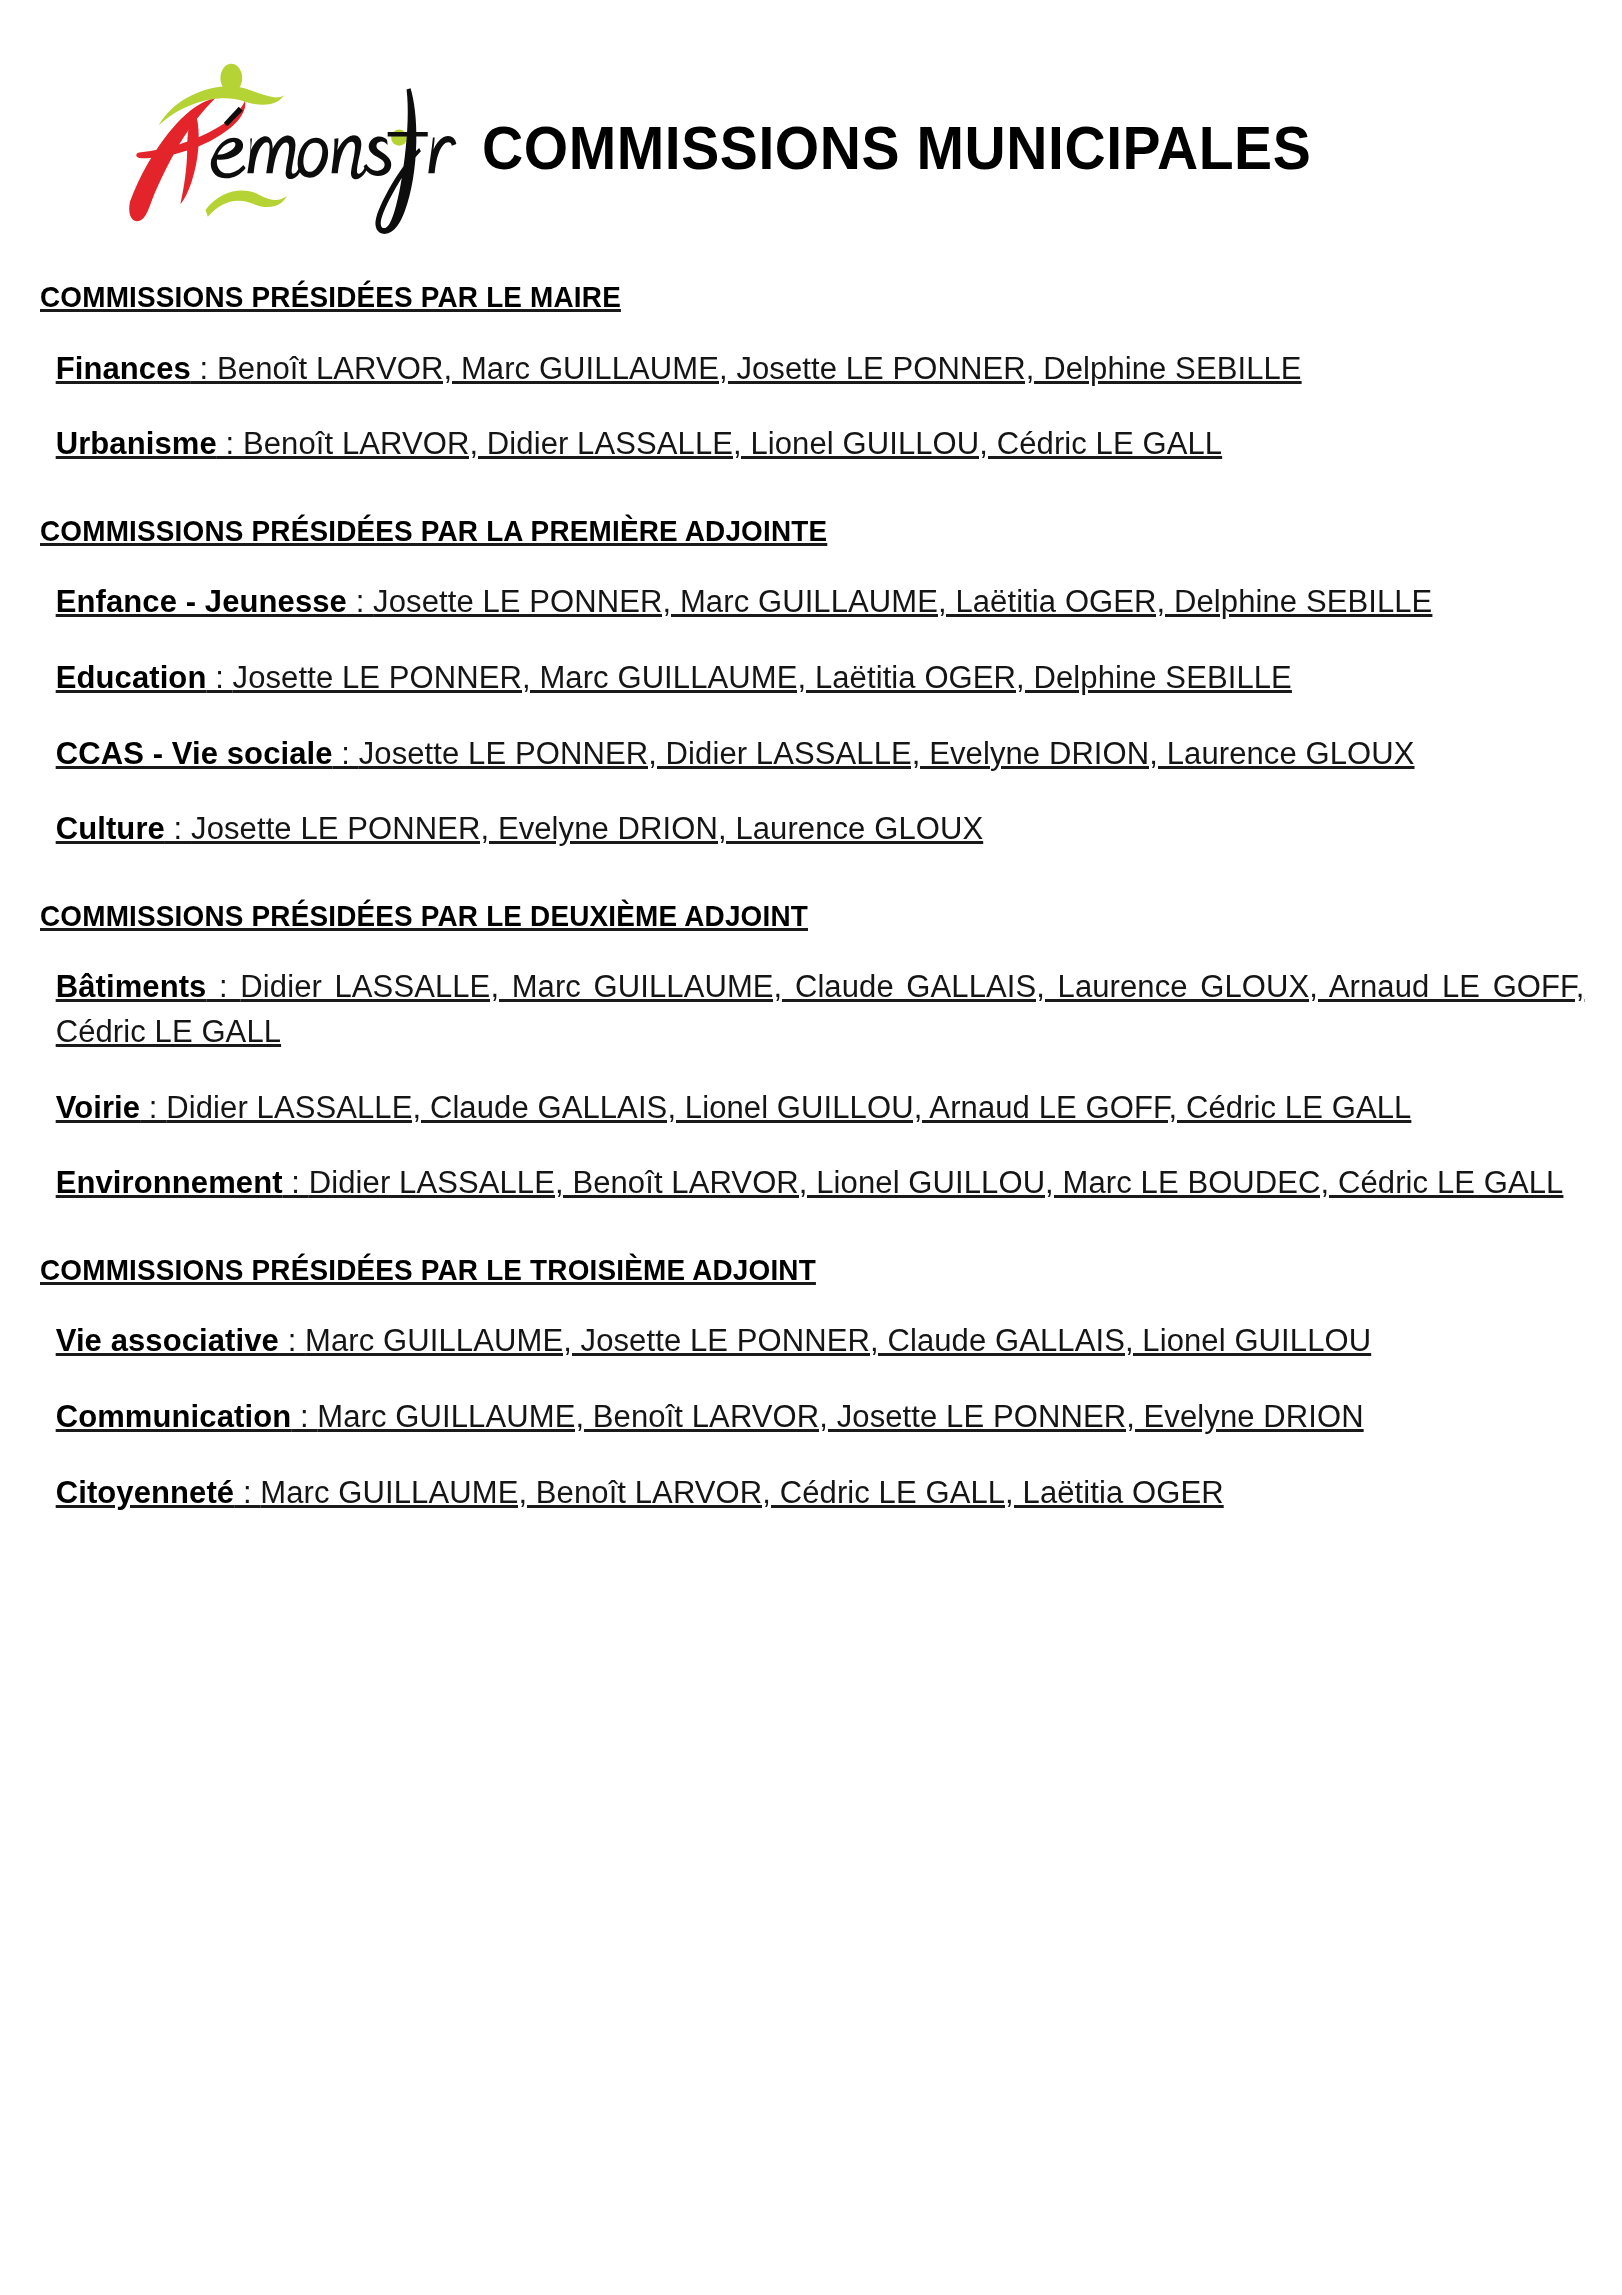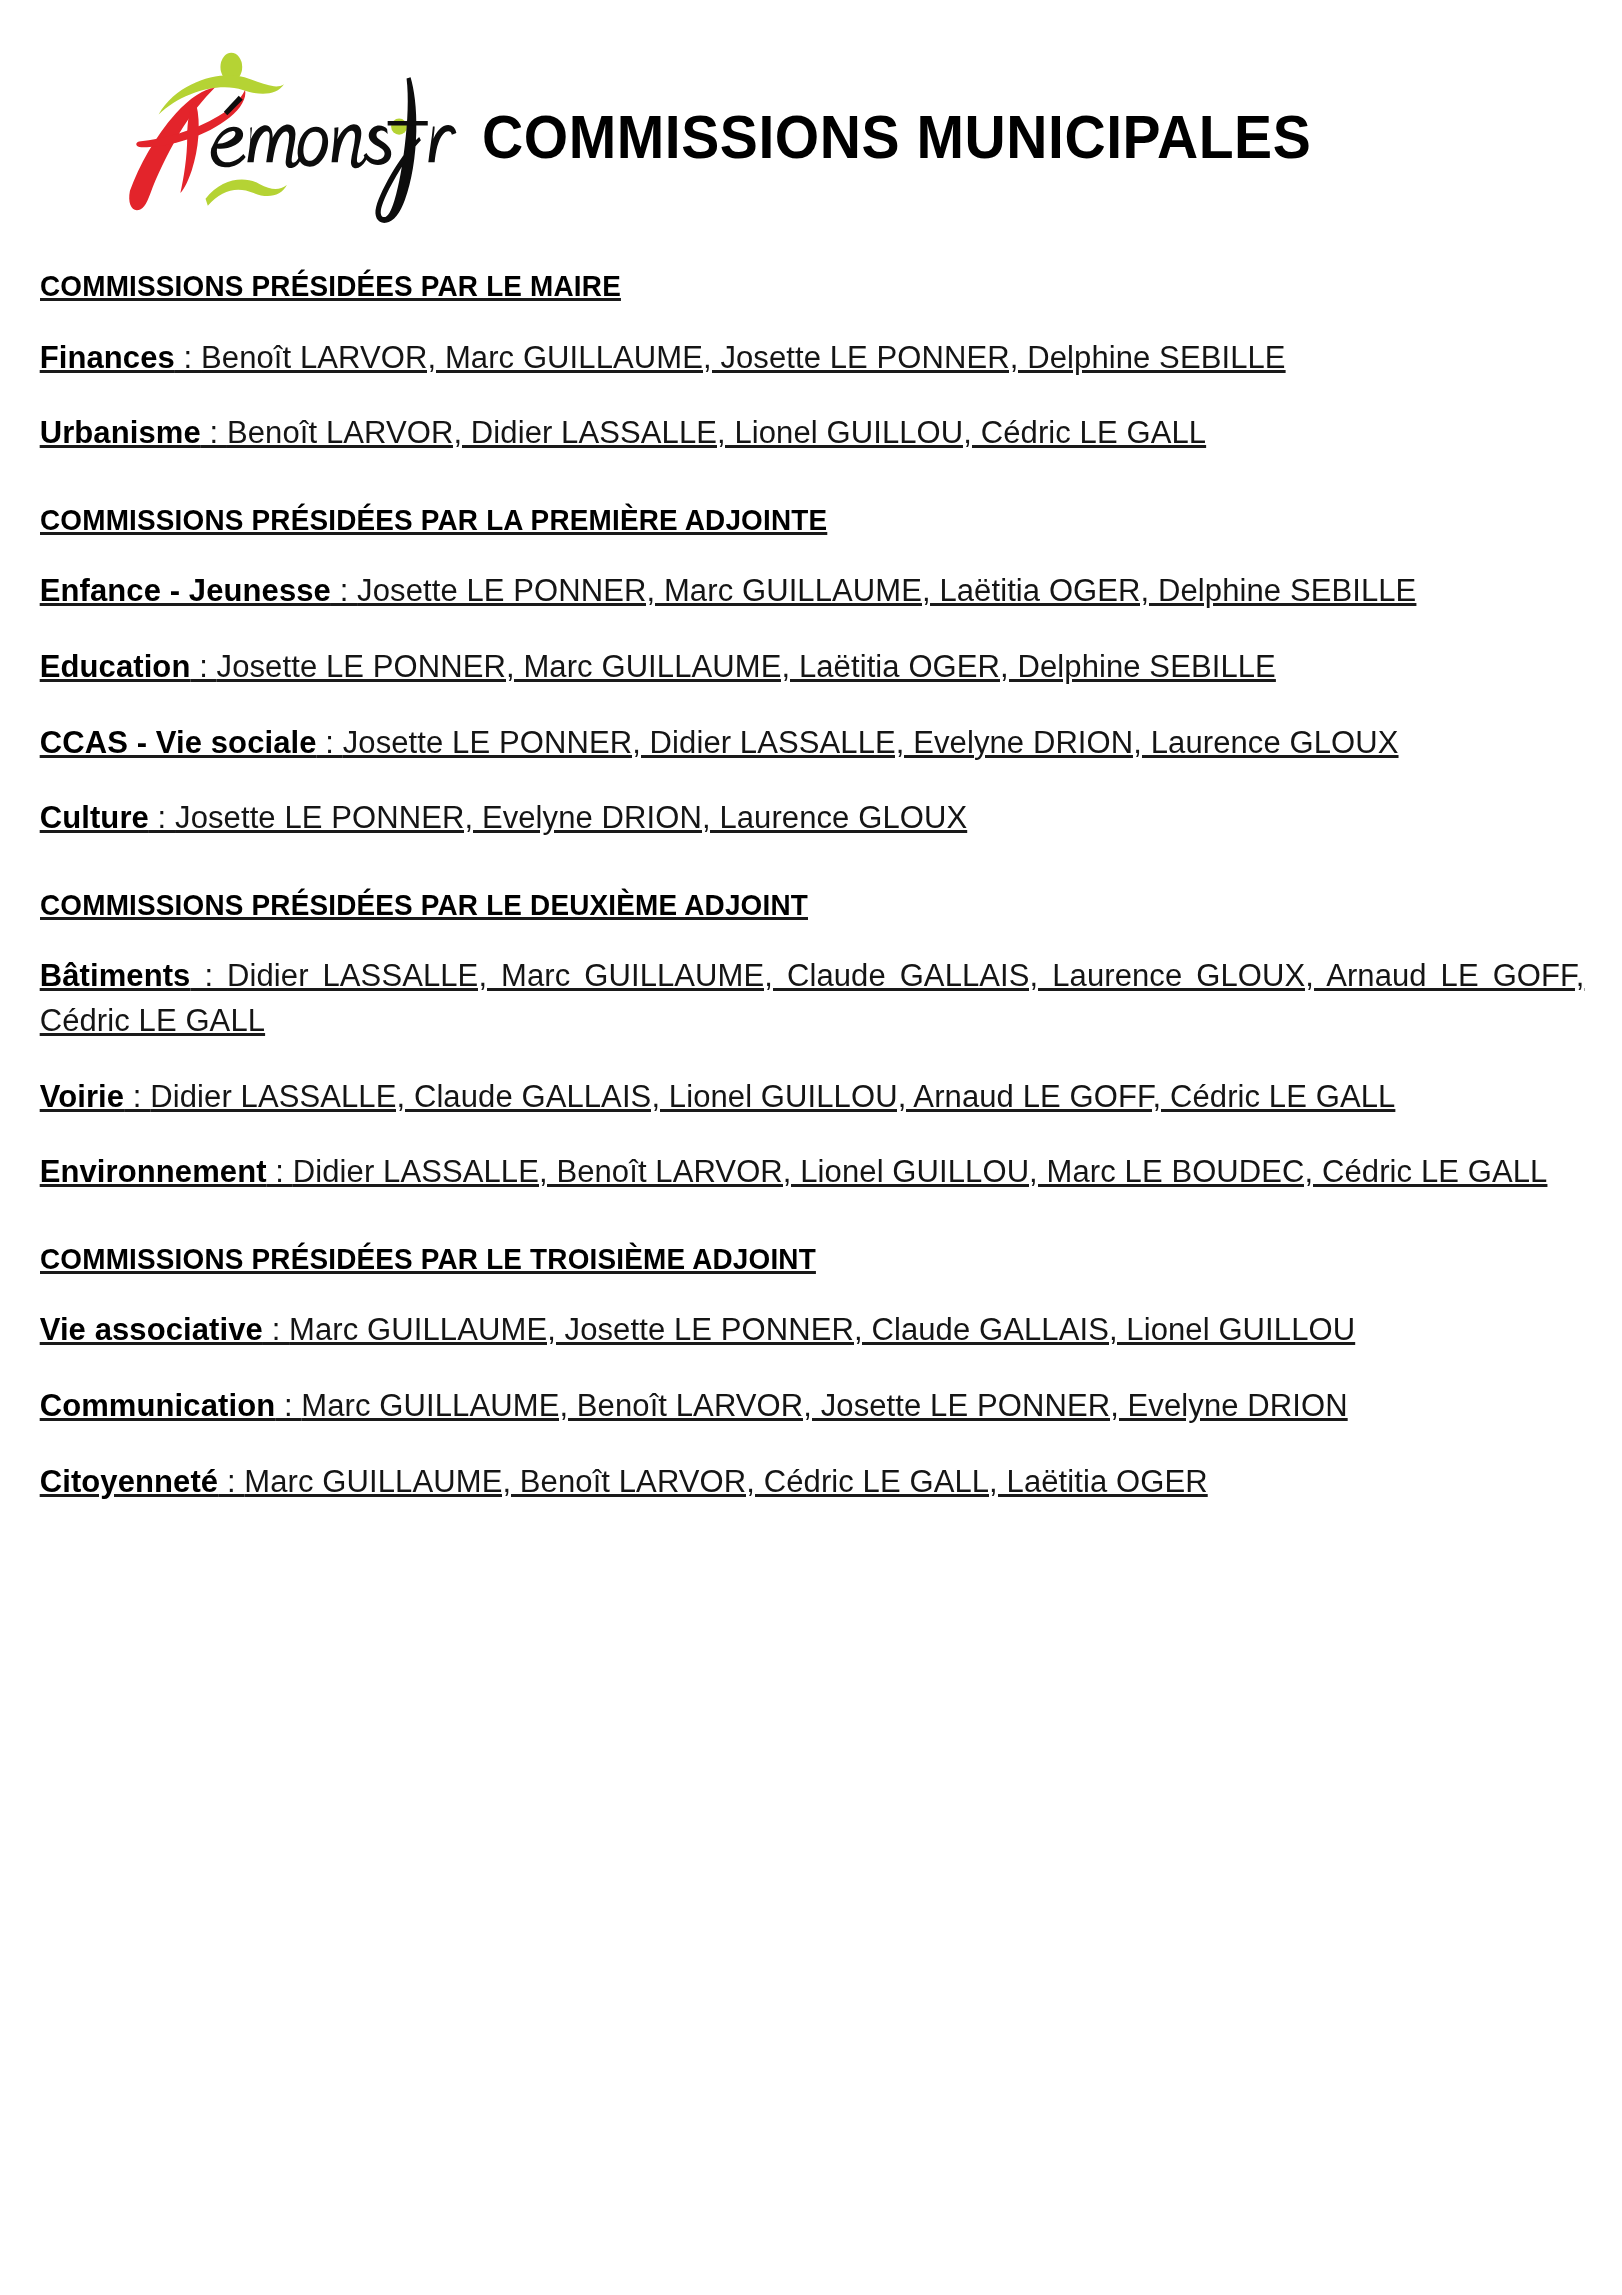--- a/index.html
+++ b/index.html
@@ -14,21 +14,21 @@
     color: #1a1a1a;
     -webkit-font-smoothing: antialiased;
     overflow: hidden;
   }
 
   .page {
     position: relative;
     width: 1623px;
     height: 2295px;
     box-sizing: border-box;
-    padding: 5px 34px;
+    padding: 16px 34px;
   }
 
   
   .header {
     display: flex;
     align-items: center;
     height: 264px;
     padding-left: 75px;
     box-sizing: border-box;
   }
@@ -78,21 +78,21 @@
   .gap-after-heading  { height: 32px; }
 
   .entry {
     font-family: "Liberation Sans Narrow", "Liberation Sans", sans-serif;
     font-weight: 400;
     font-size: 31px;
     line-height: 1.44;
     color: #151515;
     text-align: justify;
     text-justify: inter-word;
-    margin: 0 0 31px 0;
+    margin: 0 0 31px 16px;
     letter-spacing: 0.1px;
   }
   .entry:last-child { margin-bottom: 0; }
 
   .entry .label {
     font-weight: 700;
     color: #000000;
   }
   .entry .sep { font-weight: 400; }
 </style>

